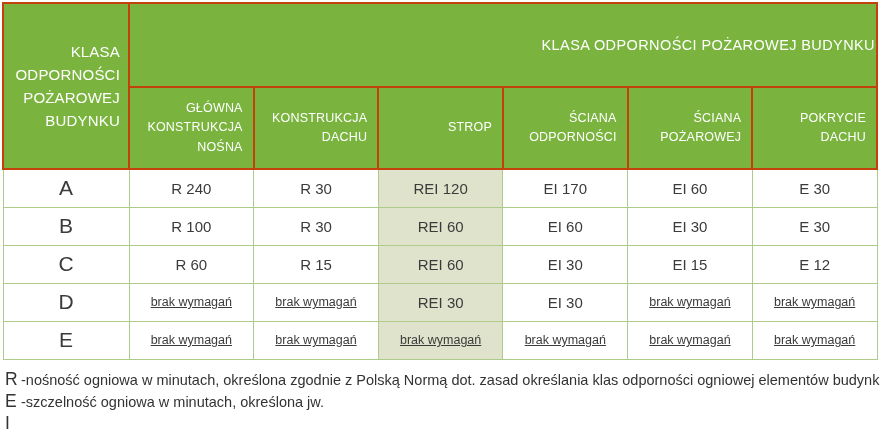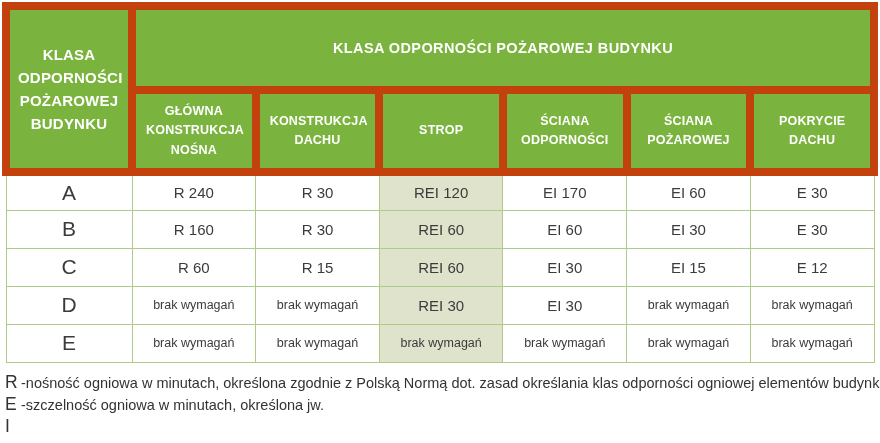--- a/index.html
+++ b/index.html
@@ -17,23 +17,23 @@
   table.fire-table {
     border-collapse: collapse;
     table-layout: fixed;
     width: 876px;
   }
   col.c-first { width: 126px; }
 
   thead th {
     background: var(--header-green, #7AB43E);
     color: var(--header-text, #FFFFFF);
-    font-weight: bold;
-    border: 8px solid #c2410c;
-    text-align: center;
+    font-weight: normal;
+    border: 2px solid #c2410c;
+    text-align: right;
     vertical-align: middle;
   }
   th.corner-cell {
     font-size: 15px;
     line-height: 1.55;
     padding: 0 8px;
     letter-spacing: 0.2px;
   }
   th.span-cell {
     font-size: 14.5px;
@@ -51,21 +51,21 @@
   tbody td {
     border: 1px solid var(--border-green, #AFCB8A);
     text-align: center;
     vertical-align: middle;
     height: 38px;
     color: var(--text-dark, #3B3B3B);
     background: #ffffff;
   }
   td.row-class { font-size: 21px; }
   td.value { font-size: 15px; }
-  td.value.small { font-size: 12.5px; }
+  td.value.small { font-size: 12.5px; text-decoration: underline; }
   td.hl { background: var(--highlight, #DFE3CB); }
 
   .legend {
     margin-top: 9px;
     padding-left: 3px;
   }
   .legend-row {
     display: flex;
     align-items: baseline;
     white-space: nowrap;
@@ -111,21 +111,21 @@
       <td class="row-class">A</td>
       <td class="value">R 240</td>
       <td class="value">R 30</td>
       <td class="value hl">REI 120</td>
       <td class="value">EI 170</td>
       <td class="value">EI 60</td>
       <td class="value">E 30</td>
     </tr>
     <tr>
       <td class="row-class">B</td>
-      <td class="value">R 160</td>
+      <td class="value">R 100</td>
       <td class="value">R 30</td>
       <td class="value hl">REI 60</td>
       <td class="value">EI 60</td>
       <td class="value">EI 30</td>
       <td class="value">E 30</td>
     </tr>
     <tr>
       <td class="row-class">C</td>
       <td class="value">R 60</td>
       <td class="value">R 15</td>

